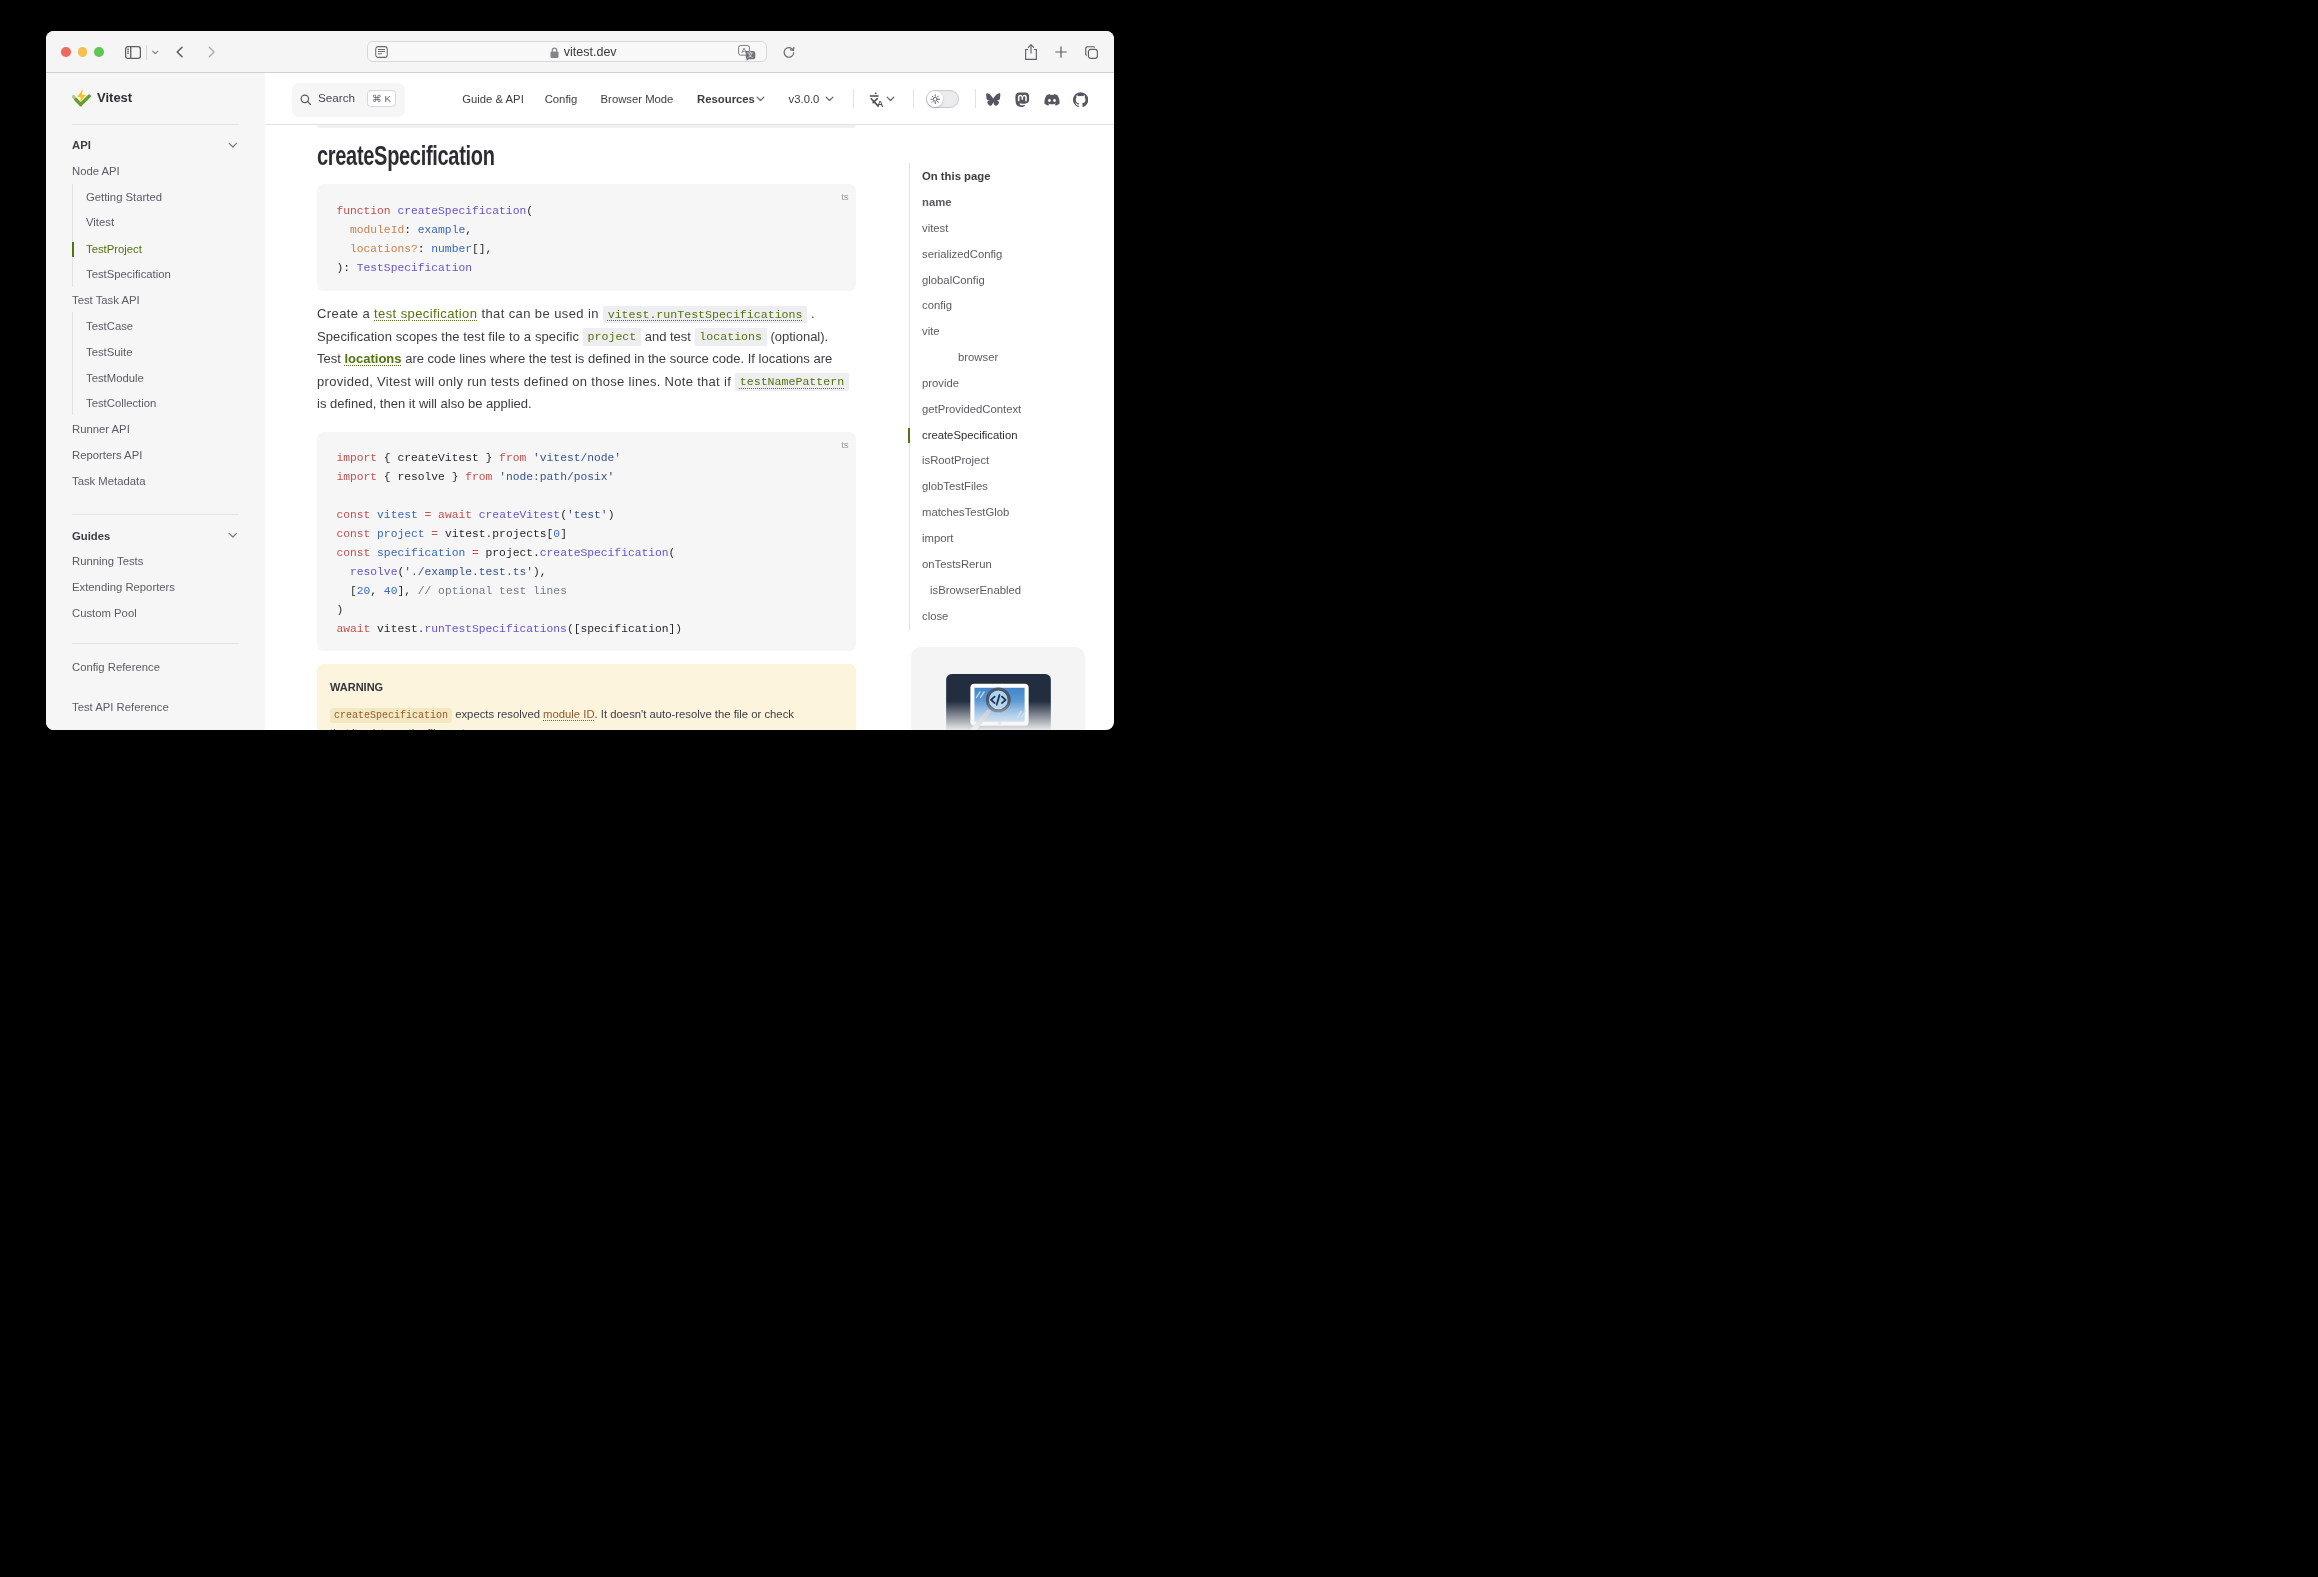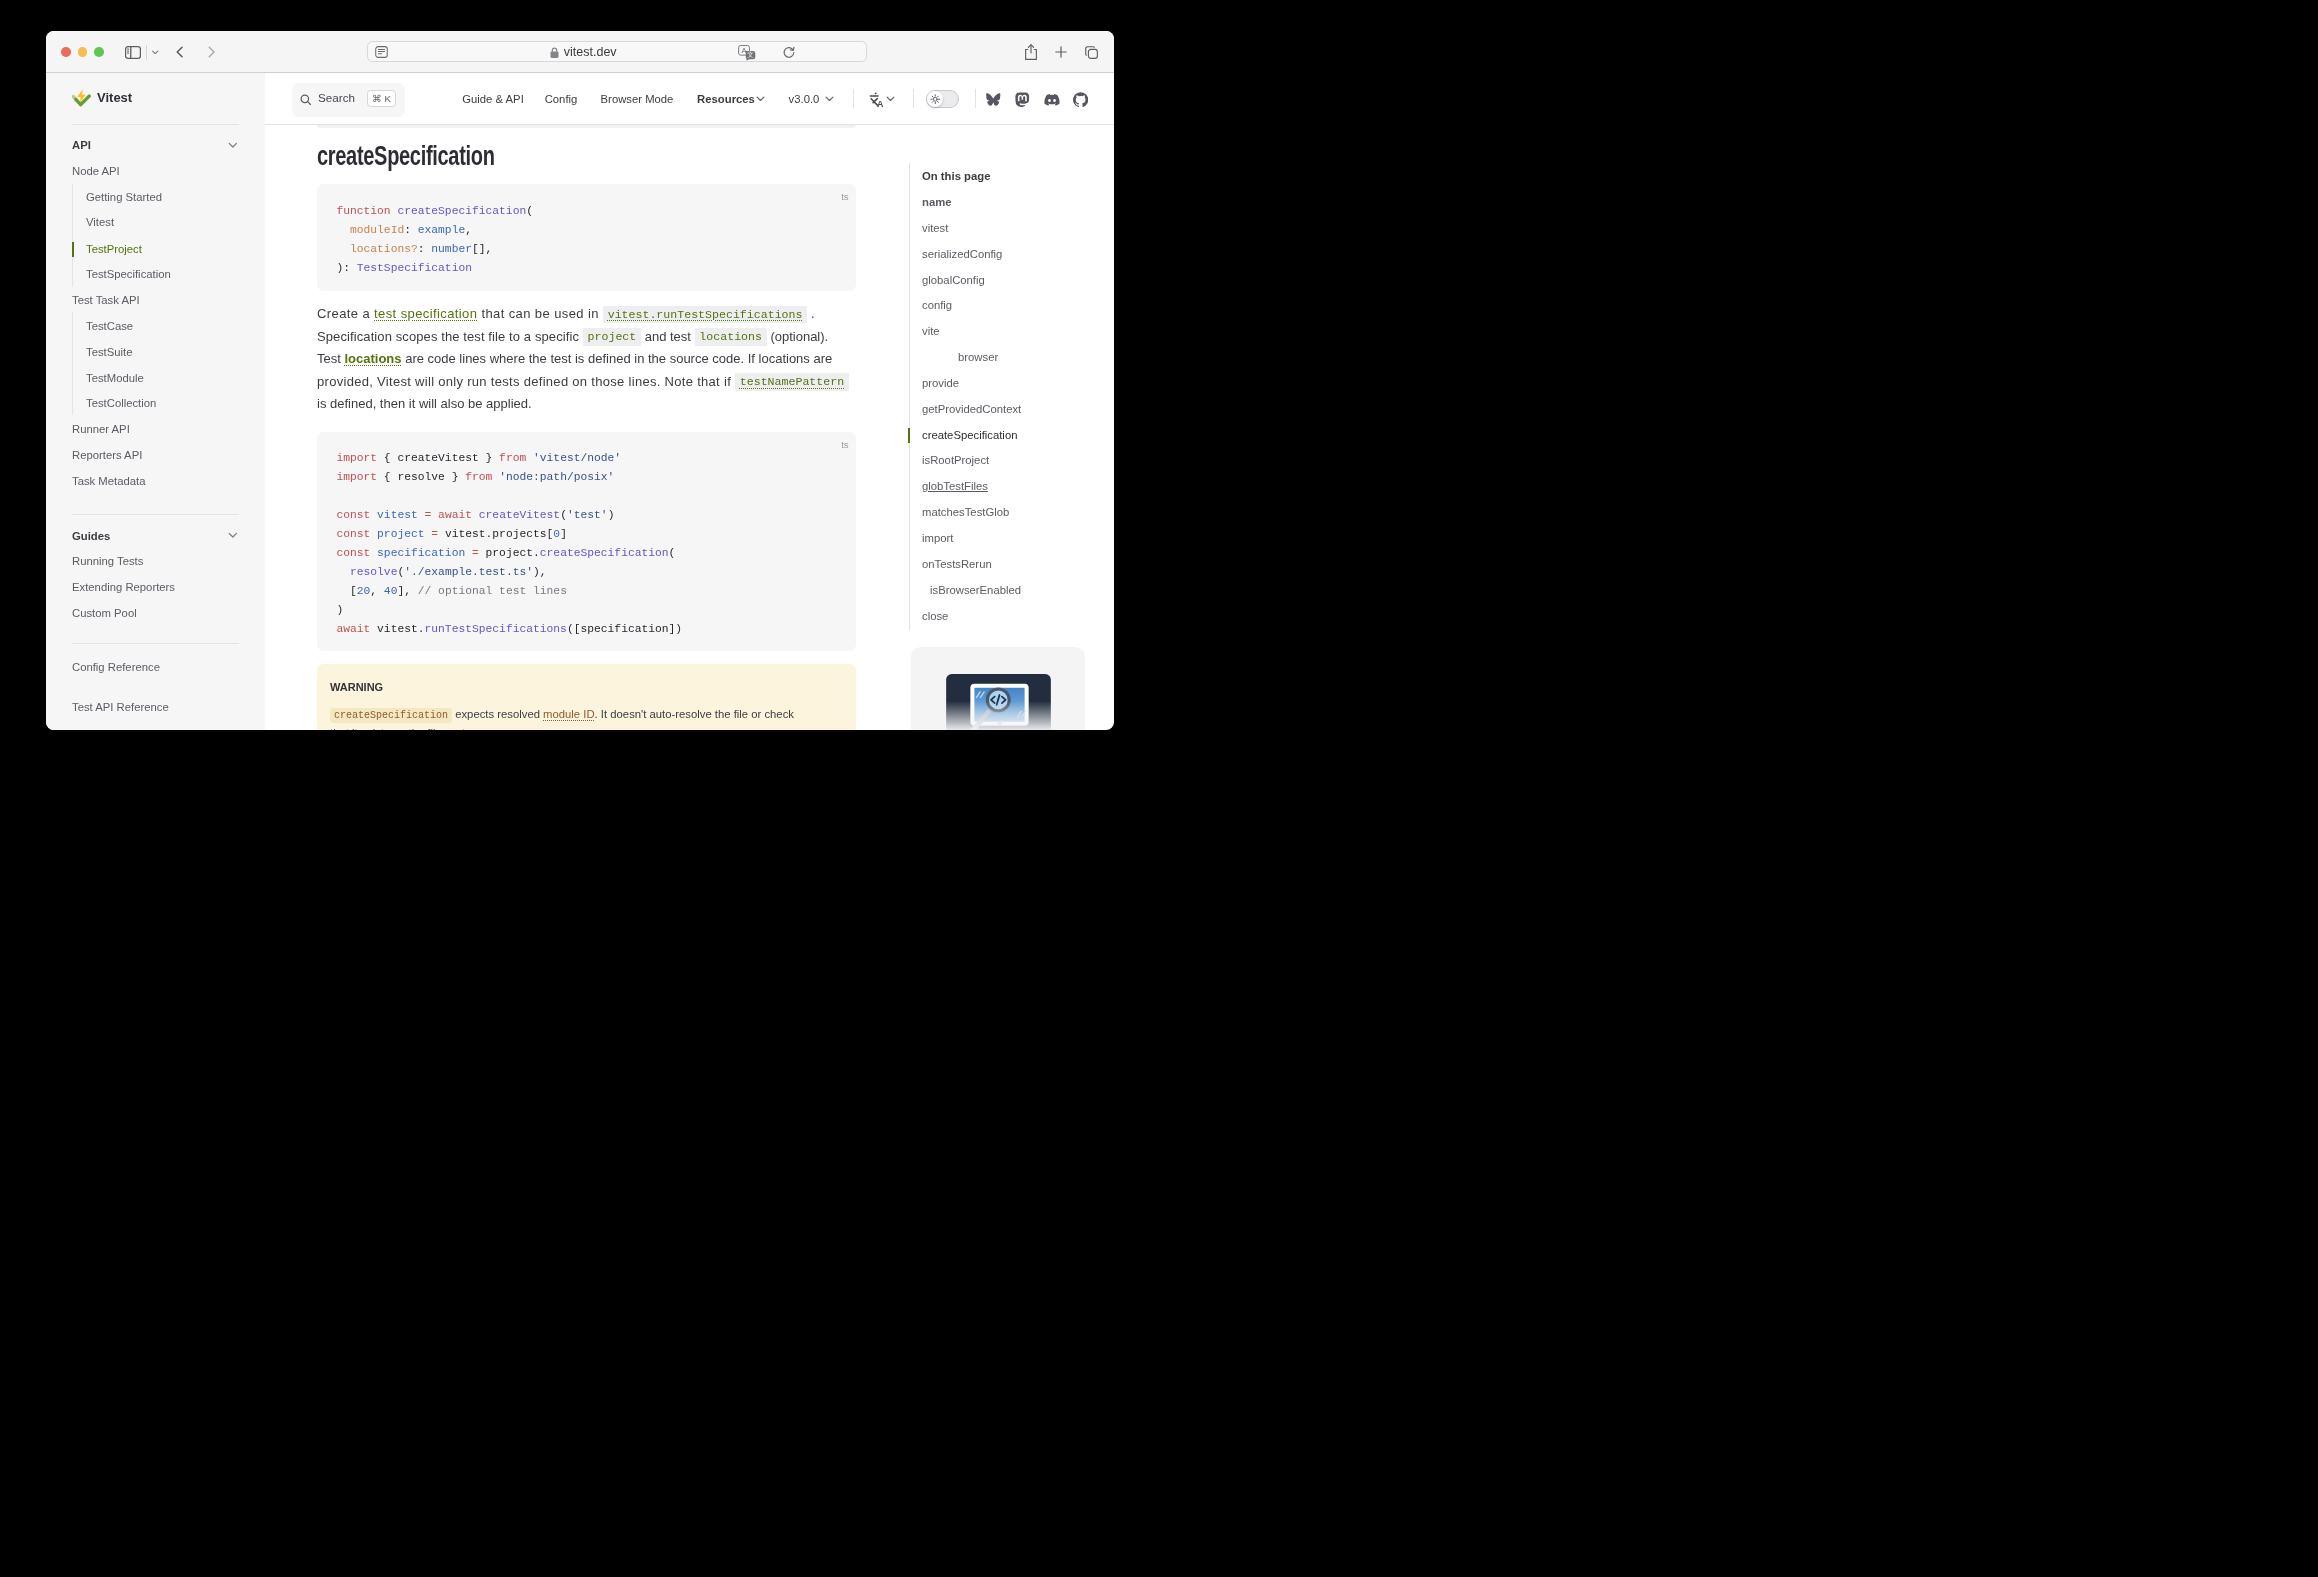--- a/index.html
+++ b/index.html
@@ -5,21 +5,21 @@
   * { margin:0; padding:0; box-sizing:border-box; }
   html,body { width:1159px; height:789px; background:#000; overflow:hidden;
     font-family:"Liberation Sans", sans-serif; }
   .win { position:absolute; left:46px; top:31px; width:1068px; height:699px;
     background:#fff; border-radius:8px; overflow:hidden; }
   .abs { position:absolute; }
   
   .chrome { position:absolute; left:0; top:0; right:0; height:42px;
     background:#f6f5f6; border-bottom:0.8px solid #d1d0d1; }
   .tl { position:absolute; top:16px; width:9.7px; height:9.7px; border-radius:50%; }
-  .urlbar { position:absolute; left:321px; top:9.7px; width:500px; height:21.4px;
+  .urlbar { position:absolute; left:321px; top:9.7px; width:400px; height:21.4px;
     background:#f9f8f9; border:0.8px solid #d9d8d9; border-radius:5.7px; }
   
   .side { position:absolute; left:0; top:42px; width:219px; bottom:0; background:#f6f6f7; }
   .nav  { position:absolute; left:219px; right:0; top:42px; height:52px; background:#fff;
     border-bottom:0.8px solid #e2e2e3; }
   .srow { position:absolute; left:26px; font-size:11.3px; line-height:16px; color:#5b5b64; white-space:nowrap; }
   .srow.b { font-weight:bold; color:#3c3c43; }
   .srow.n { left:40px; }
   .guide { position:absolute; left:26px; width:0.8px; background:#e3e3e5; }
   .sdiv { position:absolute; left:26px; width:167px; height:0.8px; background:#e4e4e6; }
@@ -260,21 +260,21 @@
     <div class="aside-item" style="top:189px;">vitest</div>
     <div class="aside-item" style="top:215px;">serializedConfig</div>
     <div class="aside-item" style="top:241px;">globalConfig</div>
     <div class="aside-item" style="top:266px;">config</div>
     <div class="aside-item" style="top:292px;">vite</div>
     <div class="aside-item" style="top:318px;margin-left:36px;">browser</div>
     <div class="aside-item" style="top:344px;">provide</div>
     <div class="aside-item" style="top:370px;">getProvidedContext</div>
     <div class="aside-item" style="top:396px; color:#2d2d33;">createSpecification</div>
     <div class="aside-item" style="top:421px;">isRootProject</div>
-    <div class="aside-item" style="top:447px;text-decoration:underline;">globTestFiles</div>
+    <div class="aside-item" style="top:447px;">globTestFiles</div>
     <div class="aside-item" style="top:473px;">matchesTestGlob</div>
     <div class="aside-item" style="top:499px;">import</div>
     <div class="aside-item" style="top:525px;">onTestsRerun</div>
     <div class="aside-item" style="top:551px;padding-left:8px;">isBrowserEnabled</div>
     <div class="aside-item" style="top:577px;">close</div>
 
     <div class="abs" style="left:865px; top:616px; width:174px; height:111px; background:#f4f4f5; border-radius:9.7px;"></div>
     <svg class="abs" style="left:900px; top:643px;" width="105" height="85" viewBox="0 0 259 210">
       <defs>
         <linearGradient id="fade" x1="0" y1="0" x2="0" y2="1">

